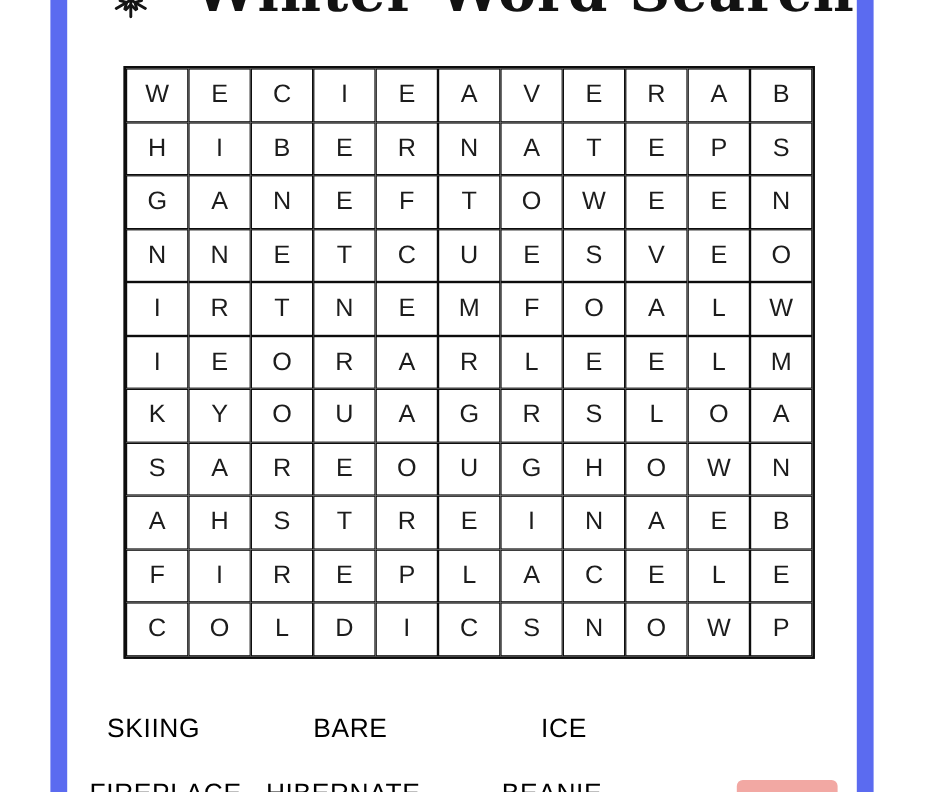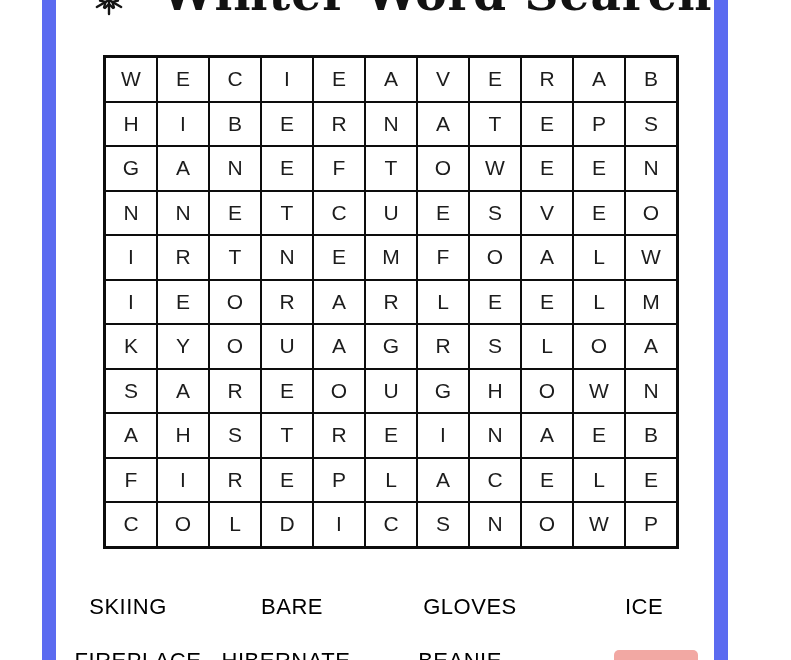--- a/index.html
+++ b/index.html
@@ -205,21 +205,20 @@
       <div class="cell">S</div>
       <div class="cell">N</div>
       <div class="cell">O</div>
       <div class="cell">W</div>
       <div class="cell">P</div>
     </div>
 
   <div class="wordrow wordrow-1">
       <span class="word">SKIING</span>
       <span class="word">BARE</span>
-      <span class="word">GLOVES</span>
       <span class="word">ICE</span>
     </div>
   <div class="wordrow wordrow-2">
       <span class="word">FIREPLACE</span>
       <span class="word">HIBERNATE</span>
       <span class="word">BEANIE</span>
       <div class="highlight-box"></div>
     </div>
 
 </div>

